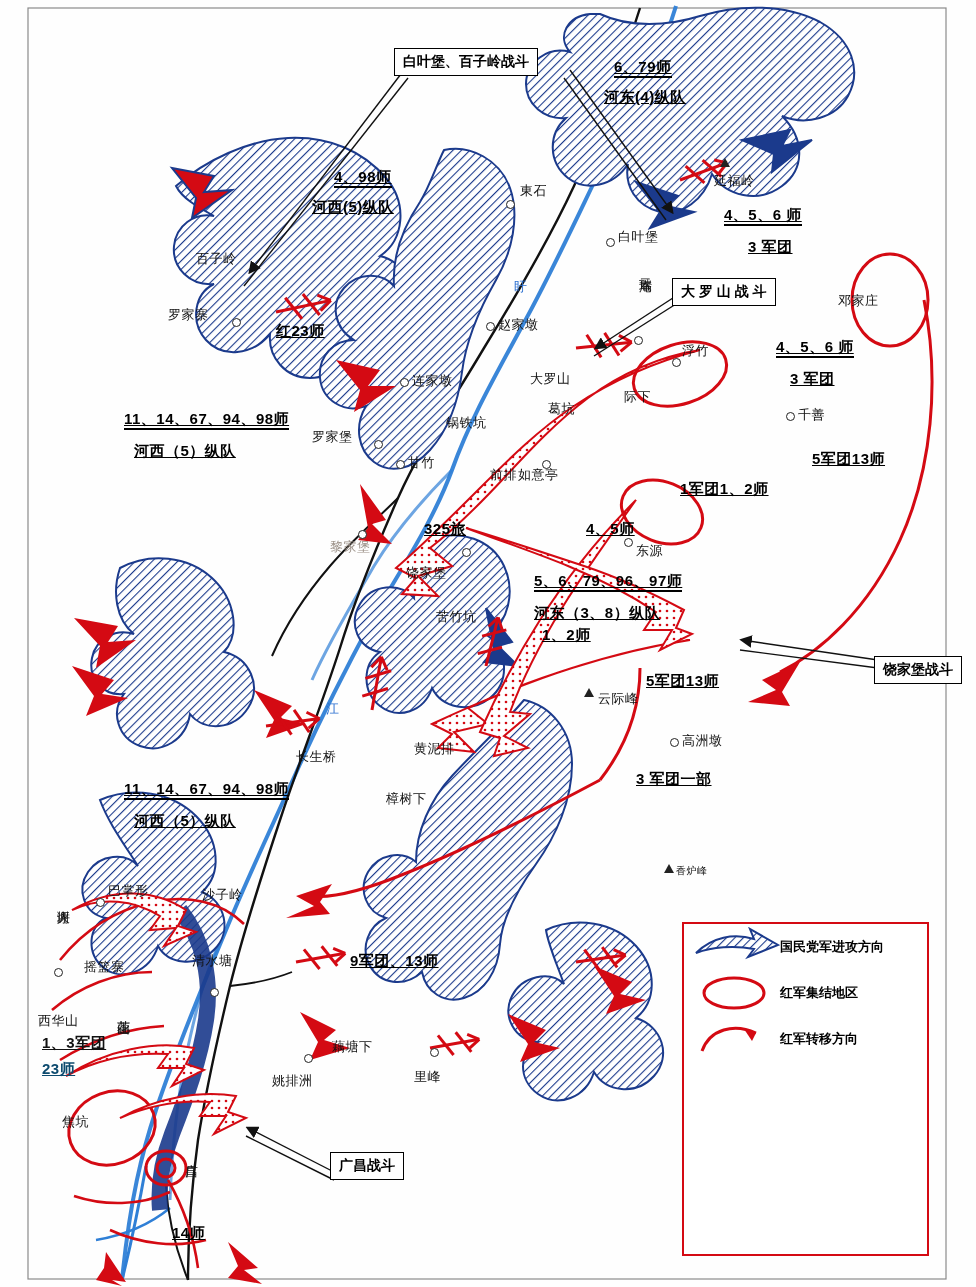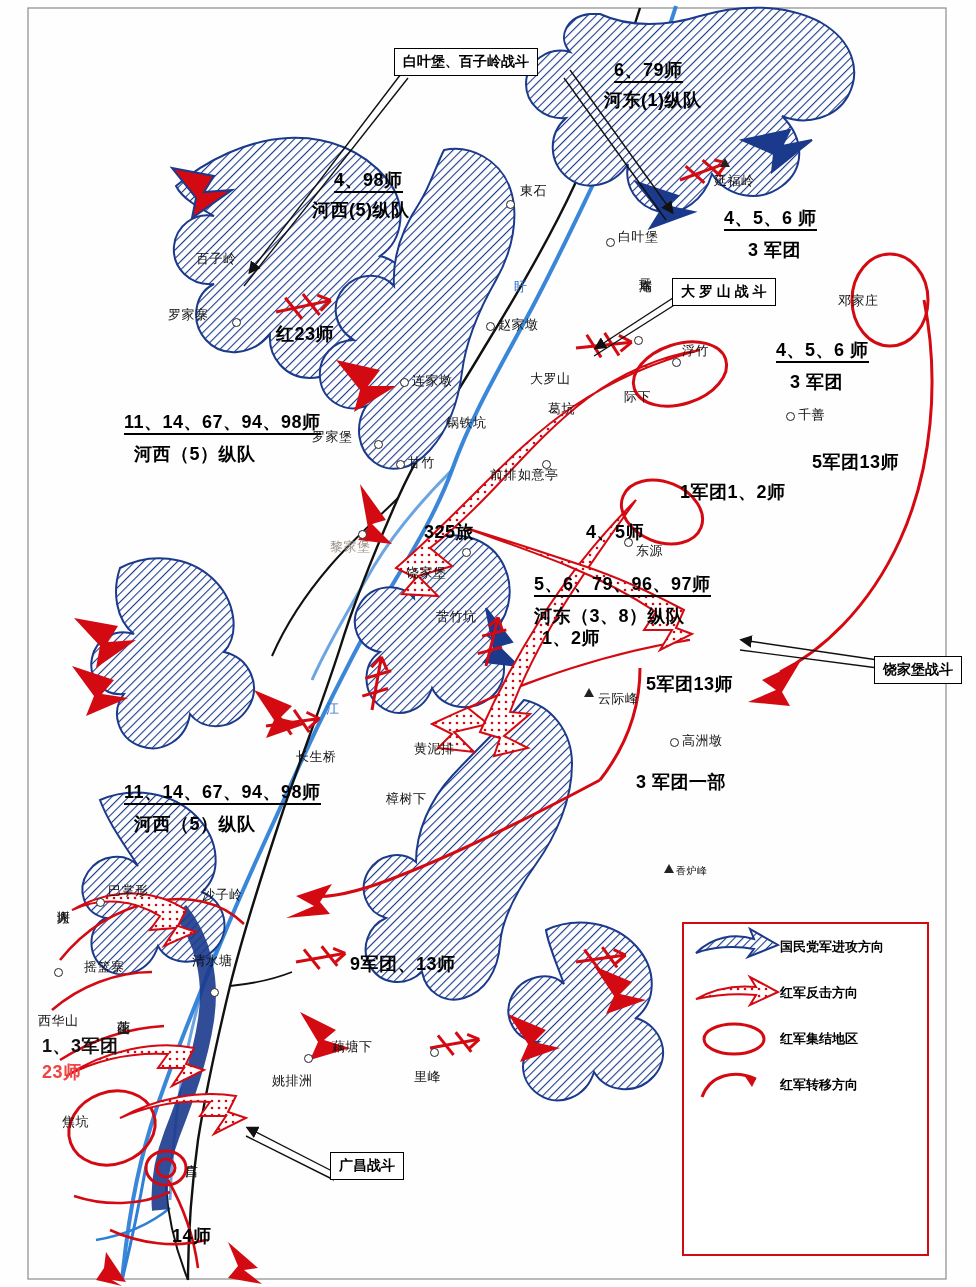--- a/index.html
+++ b/index.html
@@ -12,21 +12,21 @@
   }
   #map svg.layer{position:absolute;left:0;top:0;width:976px;height:1287px;}
   .lbl{
     position:absolute;
     font-size:14px;
     color:#111;
     white-space:nowrap;
     letter-spacing:0.5px;
     font-weight:bold;
   }
-  .lbl.unit{font-size:18px;font-weight:bold;color:#000;}
+  .lbl.unit{font-size:15px;font-weight:bold;color:#000;text-decoration:underline;}
   .lbl.place{font-size:13px;font-weight:normal;color:#111;}
   .lbl.small{font-size:10px;}
   .lbl.river{color:#2b6fd0;font-weight:normal;font-size:13px;}
   .lbl.vert{writing-mode:vertical-rl;text-orientation:upright;}
   .ul{border-bottom:2px solid #000;padding-bottom:1px;}
   .callout{
     position:absolute;
     border:1px solid #000;
     background:#fff;
     font-size:14px;
@@ -288,21 +288,21 @@
       <path d="M334,1180 L246,1136"></path>
     </g>
   </svg>
 
   <div class="callout" style="left:394px;top:48px;">白叶堡、百子岭战斗</div>
   <div class="callout" style="left:672px;top:278px;">大 罗 山 战 斗</div>
   <div class="callout" style="left:874px;top:656px;">饶家堡战斗</div>
   <div class="callout" style="left:330px;top:1152px;">广昌战斗</div>
 
   <div class="lbl unit" style="left:614px;top:58px;"><span class="ul">6、79师</span></div>
-  <div class="lbl unit" style="left:604px;top:88px;">河东(1)纵队</div>
+  <div class="lbl unit" style="left:604px;top:88px;">河东(4)纵队</div>
 
   <div class="lbl unit" style="left:334px;top:168px;"><span class="ul">4、98师</span></div>
   <div class="lbl unit" style="left:312px;top:198px;">河西(5)纵队</div>
 
   <div class="lbl unit" style="left:724px;top:206px;"><span class="ul">4、5、6 师</span></div>
   <div class="lbl unit" style="left:748px;top:238px;">3 军团</div>
 
   <div class="lbl unit" style="left:776px;top:338px;"><span class="ul">4、5、6 师</span></div>
   <div class="lbl unit" style="left:790px;top:370px;">3 军团</div>
 
@@ -321,21 +321,21 @@
   <div class="lbl unit" style="left:534px;top:572px;"><span class="ul">5、6、79、96、97师</span></div>
   <div class="lbl unit" style="left:534px;top:604px;">河东（3、8）纵队</div>
 
   <div class="lbl unit" style="left:542px;top:626px;">1、2师</div>
   <div class="lbl unit" style="left:646px;top:672px;">5军团13师</div>
   <div class="lbl unit" style="left:636px;top:770px;">3 军团一部</div>
   <div class="lbl unit" style="left:350px;top:952px;">9军团、13师</div>
   <div class="lbl unit" style="left:424px;top:520px;">325旅</div>
 
   <div class="lbl unit" style="left:42px;top:1034px;color:#111;">1、3军团</div>
-  <div class="lbl unit" style="left:42px;top:1060px;color:#ef4444;">23师</div>
+  <div class="lbl unit" style="left:42px;top:1060px;color:#0c4a6e;">23师</div>
 
   <div class="lbl unit" style="left:172px;top:1224px;">14师</div>
 
   <div class="lbl place" style="left:196px;top:250px;">百子岭</div>
   <div class="lbl place" style="left:168px;top:306px;">罗家寨</div>
   <div class="dot" style="left:232px;top:318px;"></div>
 
   <div class="lbl place" style="left:312px;top:428px;">罗家堡</div>
   <div class="dot" style="left:374px;top:440px;"></div>
 
@@ -437,34 +437,20 @@
               <rect width="6" height="6" fill="#fff"></rect>
                 <line x1="0" y1="0" x2="0" y2="6" stroke="#1b3a8c" stroke-width="2.2"></line>
             </pattern>
           </defs>
           <path d="M2,26 C18,10 40,6 60,12 L56,2 L84,18 L54,30 L60,22 C40,18 18,20 2,26 z" fill="url(#lhatch)" stroke="#1b3a8c" stroke-width="2"></path>
         </svg>
       </div>
       <div class="lg-txt">国民党军进攻方向</div>
     </div>
 
-    <div class="lg-row">
-      <div class="lg-sym">
-        <svg width="86" height="40" viewBox="0 0 86 40">
-          <defs>
-            <pattern id="ldots" width="7" height="7" patternUnits="userSpaceOnUse">
-              <rect width="7" height="7" fill="#fff"></rect>
-                <circle cx="2" cy="2" r="1.3" fill="#d40a13"></circle>
-            </pattern>
-          </defs>
-          <path d="M2,26 C20,16 42,12 62,14 L56,4 L84,19 L56,32 L62,22 C42,20 20,22 2,26 z" fill="url(#ldots)" stroke="#d40a13" stroke-width="2"></path>
-        </svg>
-      </div>
-      <div class="lg-txt">红军反击方向</div>
-    </div>
 
 
     <div class="lg-row">
       <div class="lg-sym">
         <svg width="86" height="40" viewBox="0 0 86 40">
           <ellipse cx="40" cy="20" rx="30" ry="15" fill="none" stroke="#d40a13" stroke-width="3"></ellipse>
         </svg>
       </div>
       <div class="lg-txt">红军集结地区</div>
     </div>

